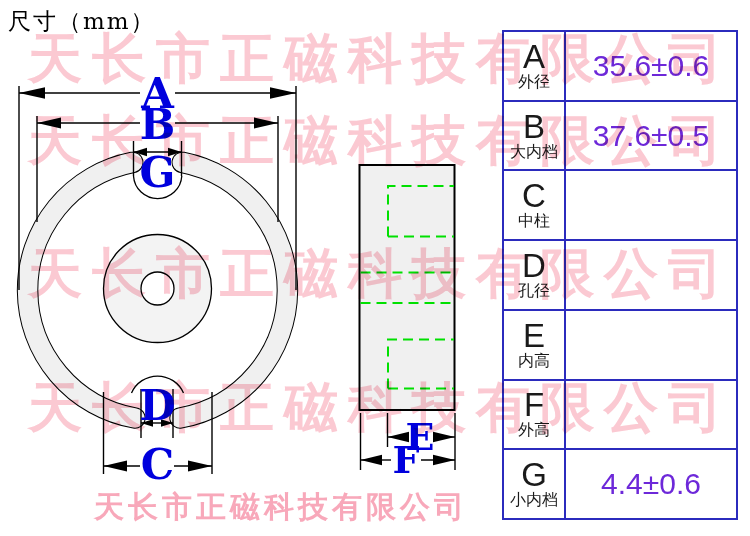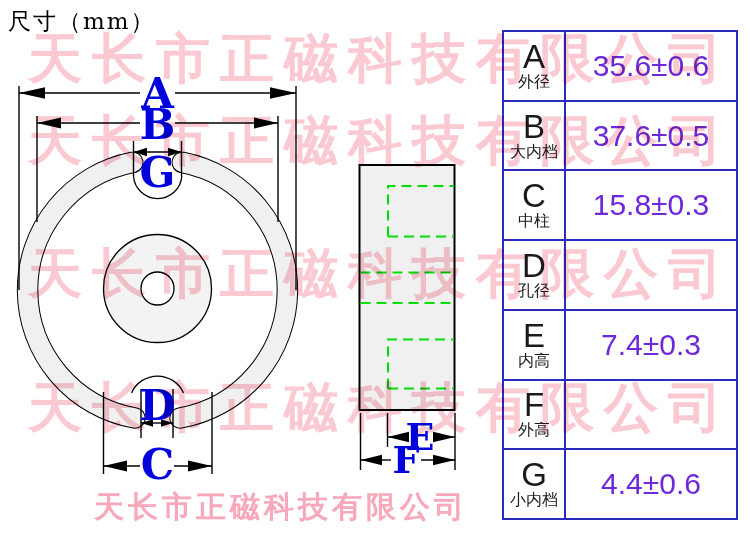--- a/index.html
+++ b/index.html
@@ -157,34 +157,32 @@
         <div class="tletter">B</div>
         <div class="tname">大内档</div>
       </div>
       <div class="tval">37.6±0.5</div>
     </div>
     <div class="trow">
       <div class="tkey">
         <div class="tletter">C</div>
         <div class="tname">中柱</div>
       </div>
-      <div class="tval">15.8±0.3</div>
     </div>
     <div class="trow">
       <div class="tkey">
         <div class="tletter">D</div>
         <div class="tname">孔径</div>
       </div>
     </div>
     <div class="trow">
       <div class="tkey">
         <div class="tletter">E</div>
         <div class="tname">内高</div>
       </div>
-      <div class="tval">7.4±0.3</div>
     </div>
     <div class="trow">
       <div class="tkey">
         <div class="tletter">F</div>
         <div class="tname">外高</div>
       </div>
     </div>
     <div class="trow">
       <div class="tkey">
         <div class="tletter">G</div>

